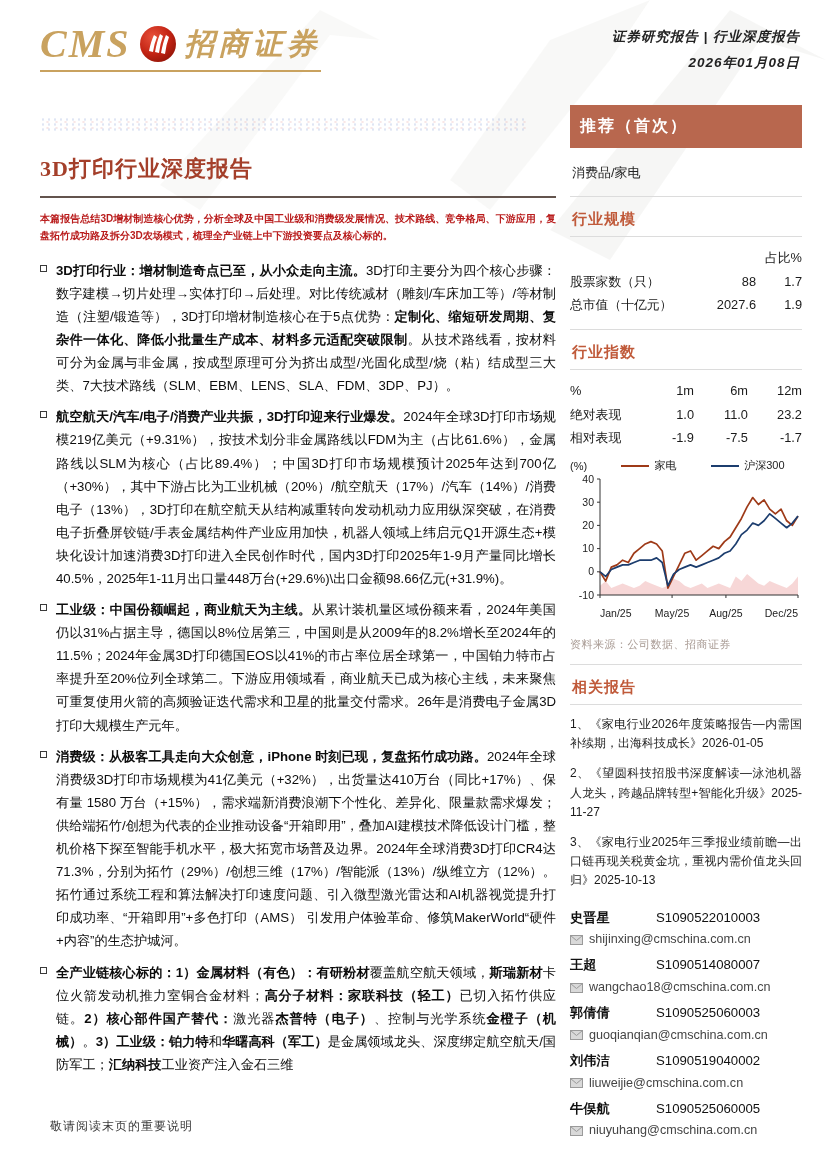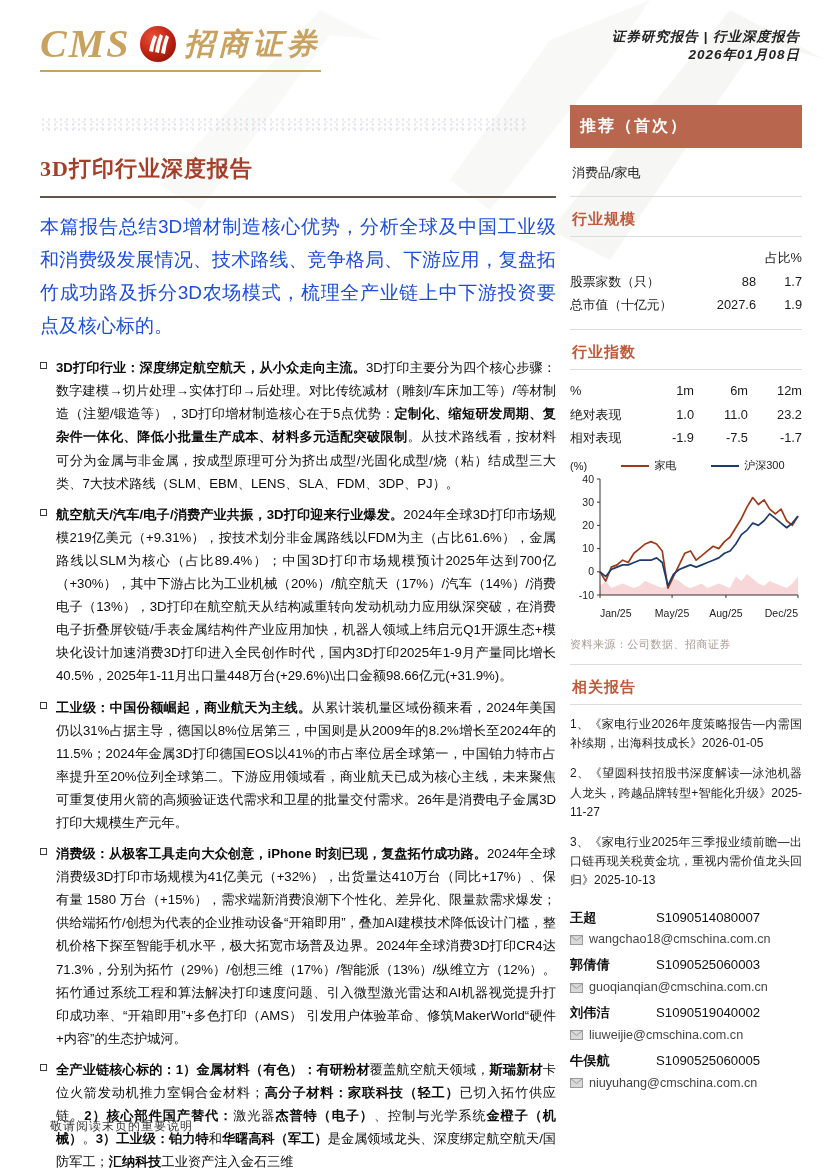--- a/index.html
+++ b/index.html
@@ -27,21 +27,21 @@
     font-family:"Liberation Serif", serif;
     font-size:40px; font-weight:bold; color:#c9a25f; letter-spacing:2px; line-height:1;
   }
   .logo-badge { width:38px; height:38px; }
   .logo-cn {
     font-family:"Liberation Serif", serif;
     font-size:30px; font-weight:bold; color:#c9a25f; letter-spacing:4px; line-height:1;
   }
   .header-right { position:absolute; right:30px; top:28px; text-align:right; z-index:2; }
   .header-type { font-size:13.5px; font-weight:bold; color:#222; letter-spacing:1px; }
-  .header-date { font-size:13.5px; font-weight:bold; color:#222; letter-spacing:1px; }
+  .header-date { font-size:13.5px; font-weight:bold; color:#222; margin-top:8px; letter-spacing:1px; }
 
   
   .content { position:absolute; left:0; top:95px; width:826px; z-index:1; }
   .main-col { position:absolute; left:40px; top:0; width:516px; }
   .side-col { position:absolute; left:570px; top:10px; width:232px; }
 
   
   .obscured-line {
     width:486px; height:15px; margin-top:22px; border-radius:2px;
     background-image:
@@ -51,22 +51,22 @@
     background-position:0 0, 3px 2px;
     opacity:.55;
   }
   .report-title {
     margin-top:22px;
     font-family:"Liberation Serif", serif;
     font-size:22px; font-weight:bold; color:#a43f2a; letter-spacing:1px;
   }
   .title-rule { margin-top:12px; border:none; border-top:2px solid #63544e; width:516px; }
   .summary {
-    margin-top:12px; font-weight:normal; color:#1d4ed8;
-    font-size:19px; line-height:1.74; text-align:justify;
+    margin-top:12px; font-weight:bold; color:#b91c1c;
+    font-size:10px; line-height:1.74; text-align:justify;
   }
   .bullets { margin-top:14px; }
   .bullet { display:flex; gap:9px; margin-bottom:8px; }
   .bullet .sq { flex:0 0 auto; width:7px; height:7px; border:1.5px solid #3a3a3a; margin-top:6px; background:#fff; }
   .bullet p { font-size:13.2px; line-height:1.75; text-align:justify; color:#0d0d0d; }
 
   
   .badge {
     background:#b8674e; color:#ffffff; font-weight:bold;
     font-size:16px; letter-spacing:2px;
@@ -158,21 +158,21 @@
   <div class="content">
 
     <div class="main-col">
       <div class="obscured-line"></div>
       <div class="report-title">3D打印行业深度报告</div>
       <hr class="title-rule">
       <div class="summary">本篇报告总结3D增材制造核心优势，分析全球及中国工业级和消费级发展情况、技术路线、竞争格局、下游应用，复盘拓竹成功路及拆分3D农场模式，梳理全产业链上中下游投资要点及核心标的。</div>
       <div class="bullets" id="bullets">
           <div class="bullet">
             <span class="sq"></span>
-            <p><b>3D打印行业：深度绑定航空航天，从小众走向主流。</b><span>3D打印主要分为四个核心步骤：数字建模→切片处理→实体打印→后处理。对比传统减材（雕刻/车床加工等）/等材制造（注塑/锻造等），3D打印增材制造核心在于5点优势：</span><b>定制化、缩短研发周期、复杂件一体化、降低小批量生产成本、材料多元适配突破限制</b><span>。从技术路线看，按材料可分为金属与非金属，按成型原理可分为挤出成型/光固化成型/烧（粘）结成型三大类、7大技术路线（SLM、EBM、LENS、SLA、FDM、3DP、PJ）。</span></p>
+            <p><b>3D打印行业：增材制造奇点已至，从小众走向主流。</b><span>3D打印主要分为四个核心步骤：数字建模→切片处理→实体打印→后处理。对比传统减材（雕刻/车床加工等）/等材制造（注塑/锻造等），3D打印增材制造核心在于5点优势：</span><b>定制化、缩短研发周期、复杂件一体化、降低小批量生产成本、材料多元适配突破限制</b><span>。从技术路线看，按材料可分为金属与非金属，按成型原理可分为挤出成型/光固化成型/烧（粘）结成型三大类、7大技术路线（SLM、EBM、LENS、SLA、FDM、3DP、PJ）。</span></p>
           </div>
           <div class="bullet">
             <span class="sq"></span>
             <p><b>航空航天/汽车/电子/消费产业共振，3D打印迎来行业爆发。</b><span>2024年全球3D打印市场规模219亿美元（+9.31%），按技术划分非金属路线以FDM为主（占比61.6%），金属路线以SLM为核心（占比89.4%）；中国3D打印市场规模预计2025年达到700亿（+30%），其中下游占比为工业机械（20%）/航空航天（17%）/汽车（14%）/消费电子（13%），3D打印在航空航天从结构减重转向发动机动力应用纵深突破，在消费电子折叠屏铰链/手表金属结构件产业应用加快，机器人领域上纬启元Q1开源生态+模块化设计加速消费3D打印进入全民创作时代，国内3D打印2025年1-9月产量同比增长40.5%，2025年1-11月出口量448万台(+29.6%)\出口金额98.66亿元(+31.9%)。</span></p>
           </div>
           <div class="bullet">
             <span class="sq"></span>
             <p><b>工业级：中国份额崛起，商业航天为主线。</b><span>从累计装机量区域份额来看，2024年美国仍以31%占据主导，德国以8%位居第三，中国则是从2009年的8.2%增长至2024年的11.5%；2024年金属3D打印德国EOS以41%的市占率位居全球第一，中国铂力特市占率提升至20%位列全球第二。下游应用领域看，商业航天已成为核心主线，未来聚焦可重复使用火箭的高频验证迭代需求和卫星的批量交付需求。26年是消费电子金属3D打印大规模生产元年。</span></p>
           </div>
           <div class="bullet">
@@ -284,20 +284,33 @@
         <div class="reports-list" id="reports-list">
             <div class="rep">1、《家电行业2026年度策略报告—内需国补续期，出海科技成长》2026-01-05</div>
             <div class="rep">2、《望圆科技招股书深度解读—泳池机器人龙头，跨越品牌转型+智能化升级》2025-11-27</div>
             <div class="rep">3、《家电行业2025年三季报业绩前瞻—出口链再现关税黄金坑，重视内需价值龙头回归》2025-10-13</div>
           </div>
       </div>
 
       <div class="analysts" id="analysts">
           <div class="analyst">
             <div class="a-line1">
+              <span class="a-name">史晋星</span>
+              <span>S1090522010003</span>
+            </div>
+            <div class="a-line2">
+              <svg class="mail-ico" width="13" height="10" viewBox="0 0 13 10">
+                <rect x="0.5" y="0.5" width="12" height="9" fill="#d9d9d9" stroke="#9a9a9a"></rect>
+                <path d="M0.5 0.5 L6.5 5.5 L12.5 0.5" fill="none" stroke="#9a9a9a"></path>
+              </svg>
+              <span>shijinxing@cmschina.com.cn</span>
+            </div>
+          </div>
+          <div class="analyst">
+            <div class="a-line1">
               <span class="a-name">王超</span>
               <span>S1090514080007</span>
             </div>
             <div class="a-line2">
               <svg class="mail-ico" width="13" height="10" viewBox="0 0 13 10">
                 <rect x="0.5" y="0.5" width="12" height="9" fill="#d9d9d9" stroke="#9a9a9a"></rect>
                 <path d="M0.5 0.5 L6.5 5.5 L12.5 0.5" fill="none" stroke="#9a9a9a"></path>
               </svg>
               <span>wangchao18@cmschina.com.cn</span>
             </div>

